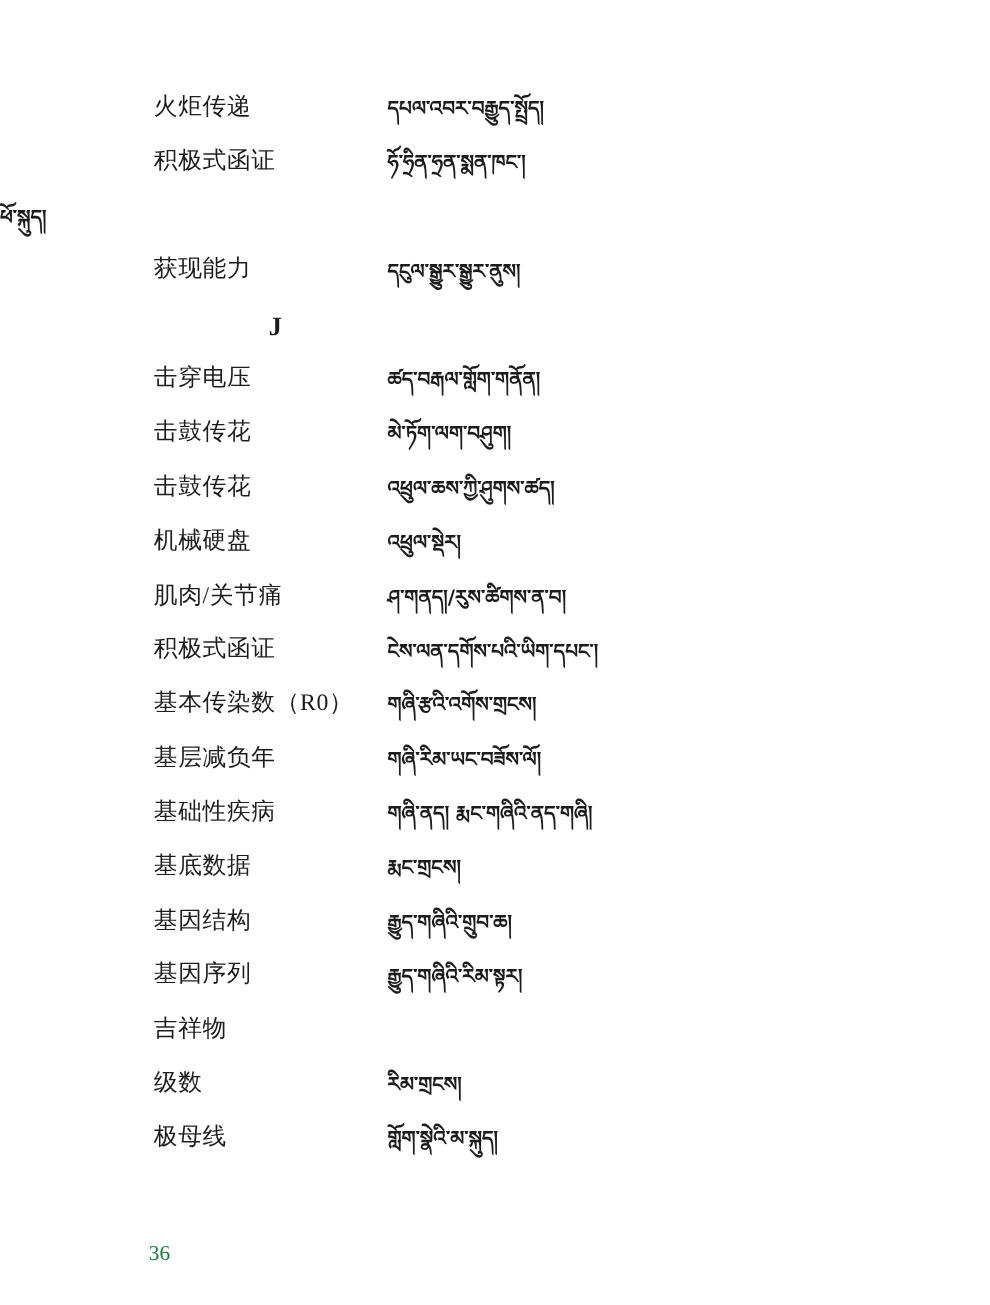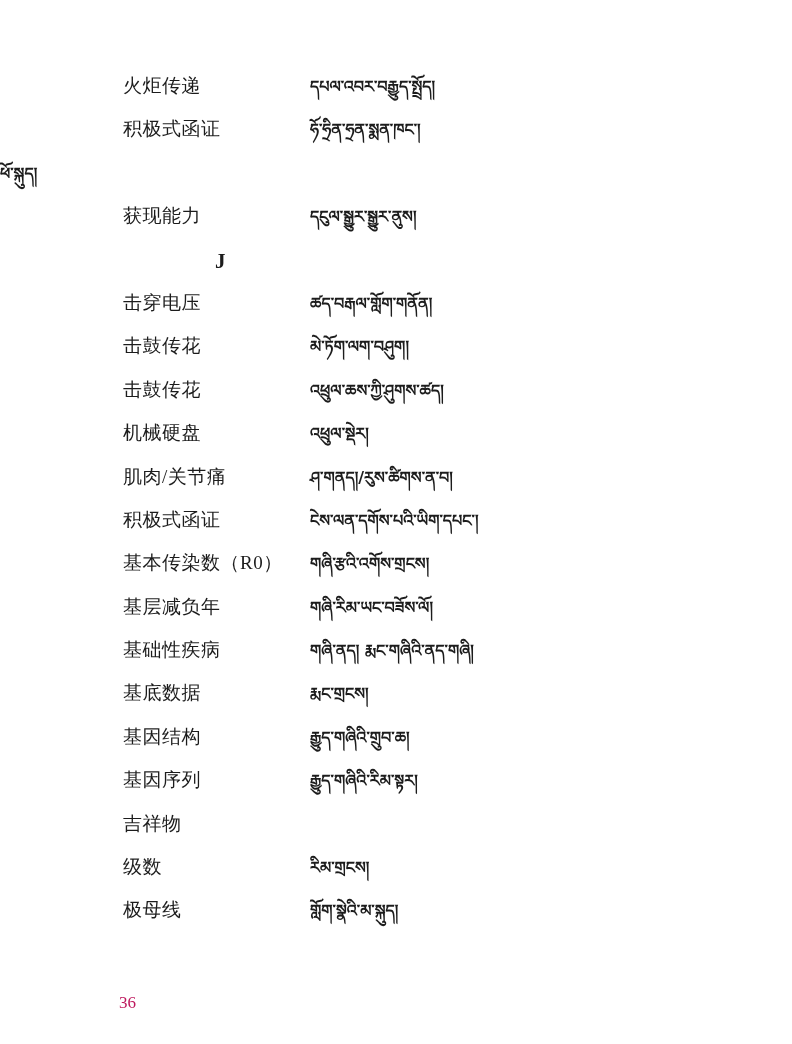--- a/index.html
+++ b/index.html
@@ -57,21 +57,21 @@
     font-weight: bold;
     line-height: 26px;
     font-family: "Liberation Serif", "DejaVu Serif", serif;
   }
   .page-number {
     position: absolute;
     left: 119px;
     top: 993px;
     font-size: 17px;
     font-family: "Liberation Serif", "DejaVu Serif", serif;
-    color: #be185d;
+    color: #15803d;
     text-align: right;
   }
 </style>
 </head>
 <body>
 
 <div class="page">
 
   <div class="glossary" id="glossary-list">
     <div class="row">

